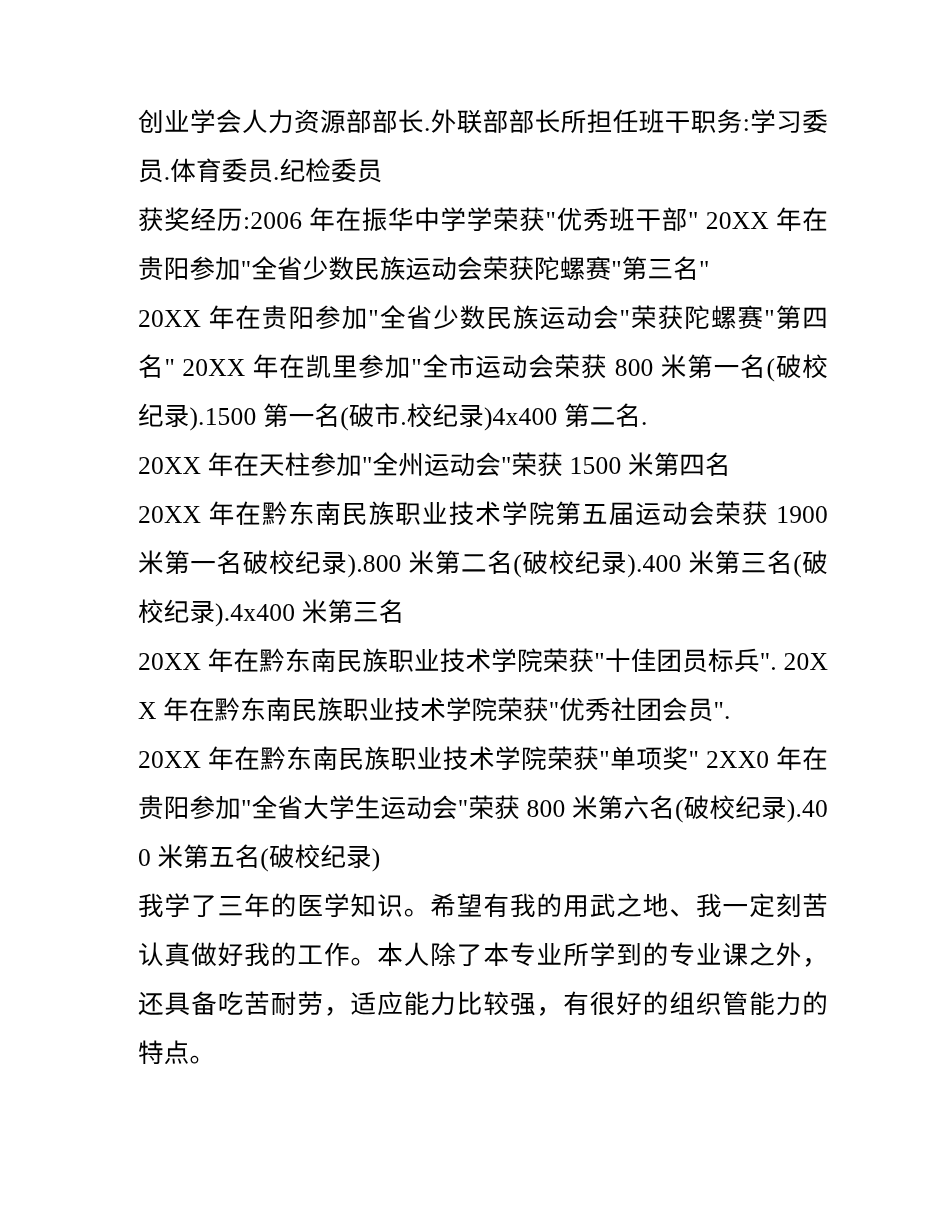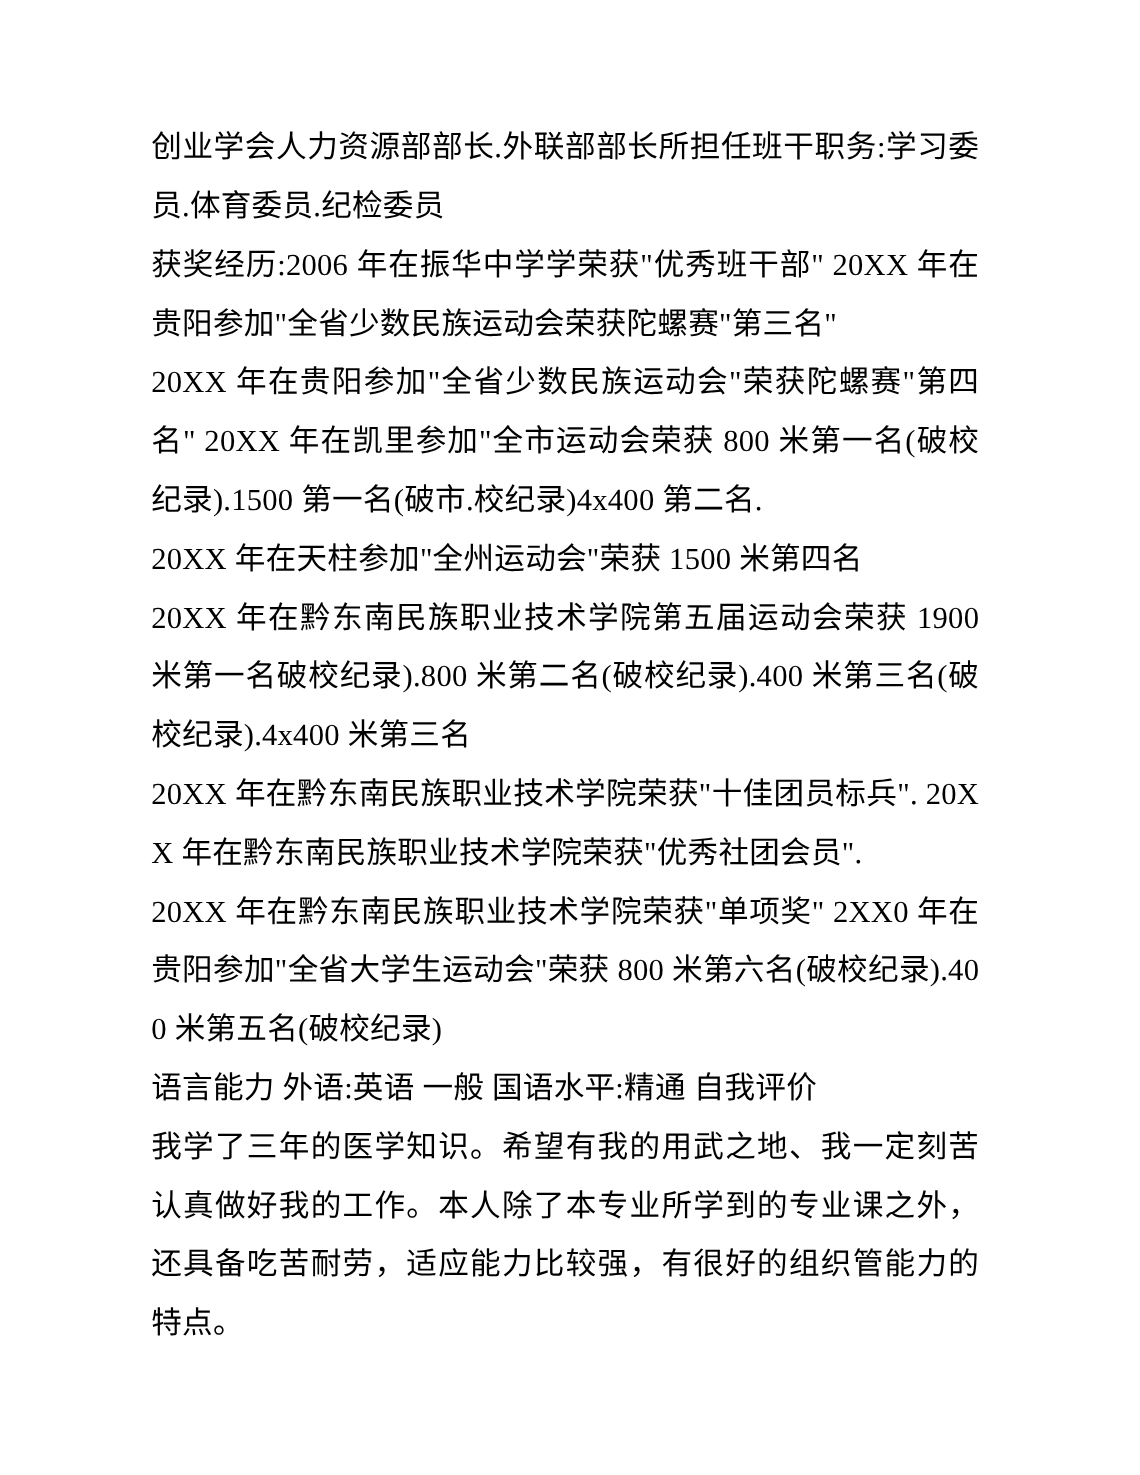--- a/index.html
+++ b/index.html
@@ -17,21 +17,21 @@
   }
   .page {
     position: relative;
     width: 950px;
     height: 1229px;
     background: #ffffff;
     box-sizing: border-box;
   }
   .doc-body {
     position: absolute;
-    left: 126px;
+    left: 138px;
     top: 98px;
     width: 690px;
   }
   .para {
     font-size: 25.5px;
     line-height: 49px;
     letter-spacing: 0.2px;
     text-align: justify;
     text-justify: inter-ideograph;
     margin: 0 0 0 0;
@@ -47,16 +47,15 @@
 
 <div class="page">
   <div class="doc-body">
     <p class="para">创业学会人力资源部部长.外联部部长所担任班干职务:学习委员.体育委员.纪检委员</p>
     <p class="para">获奖经历:2006 年在振华中学学荣获"优秀班干部" 20XX 年在贵阳参加"全省少数民族运动会荣获陀螺赛"第三名"</p>
     <p class="para">20XX 年在贵阳参加"全省少数民族运动会"荣获陀螺赛"第四名" 20XX 年在凯里参加"全市运动会荣获 800 米第一名(破校纪录).1500 第一名(破市.校纪录)4x400 第二名.</p>
     <p class="para">20XX 年在天柱参加"全州运动会"荣获 1500 米第四名</p>
     <p class="para">20XX 年在黔东南民族职业技术学院第五届运动会荣获 1900 米第一名破校纪录).800 米第二名(破校纪录).400 米第三名(破校纪录).4x400 米第三名</p>
     <p class="para">20XX 年在黔东南民族职业技术学院荣获"十佳团员标兵". 20XX 年在黔东南民族职业技术学院荣获"优秀社团会员".</p>
     <p class="para">20XX 年在黔东南民族职业技术学院荣获"单项奖" 2XX0 年在贵阳参加"全省大学生运动会"荣获 800 米第六名(破校纪录).400 米第五名(破校纪录)</p>
-    <p class="para">语言能力 外语:英语 一般 国语水平:精通 自我评价</p>
     <p class="para">我学了三年的医学知识。希望有我的用武之地、我一定刻苦认真做好我的工作。本人除了本专业所学到的专业课之外，还具备吃苦耐劳，适应能力比较强，有很好的组织管能力的特点。</p>
   </div>
 </div>
 
 </body></html>

